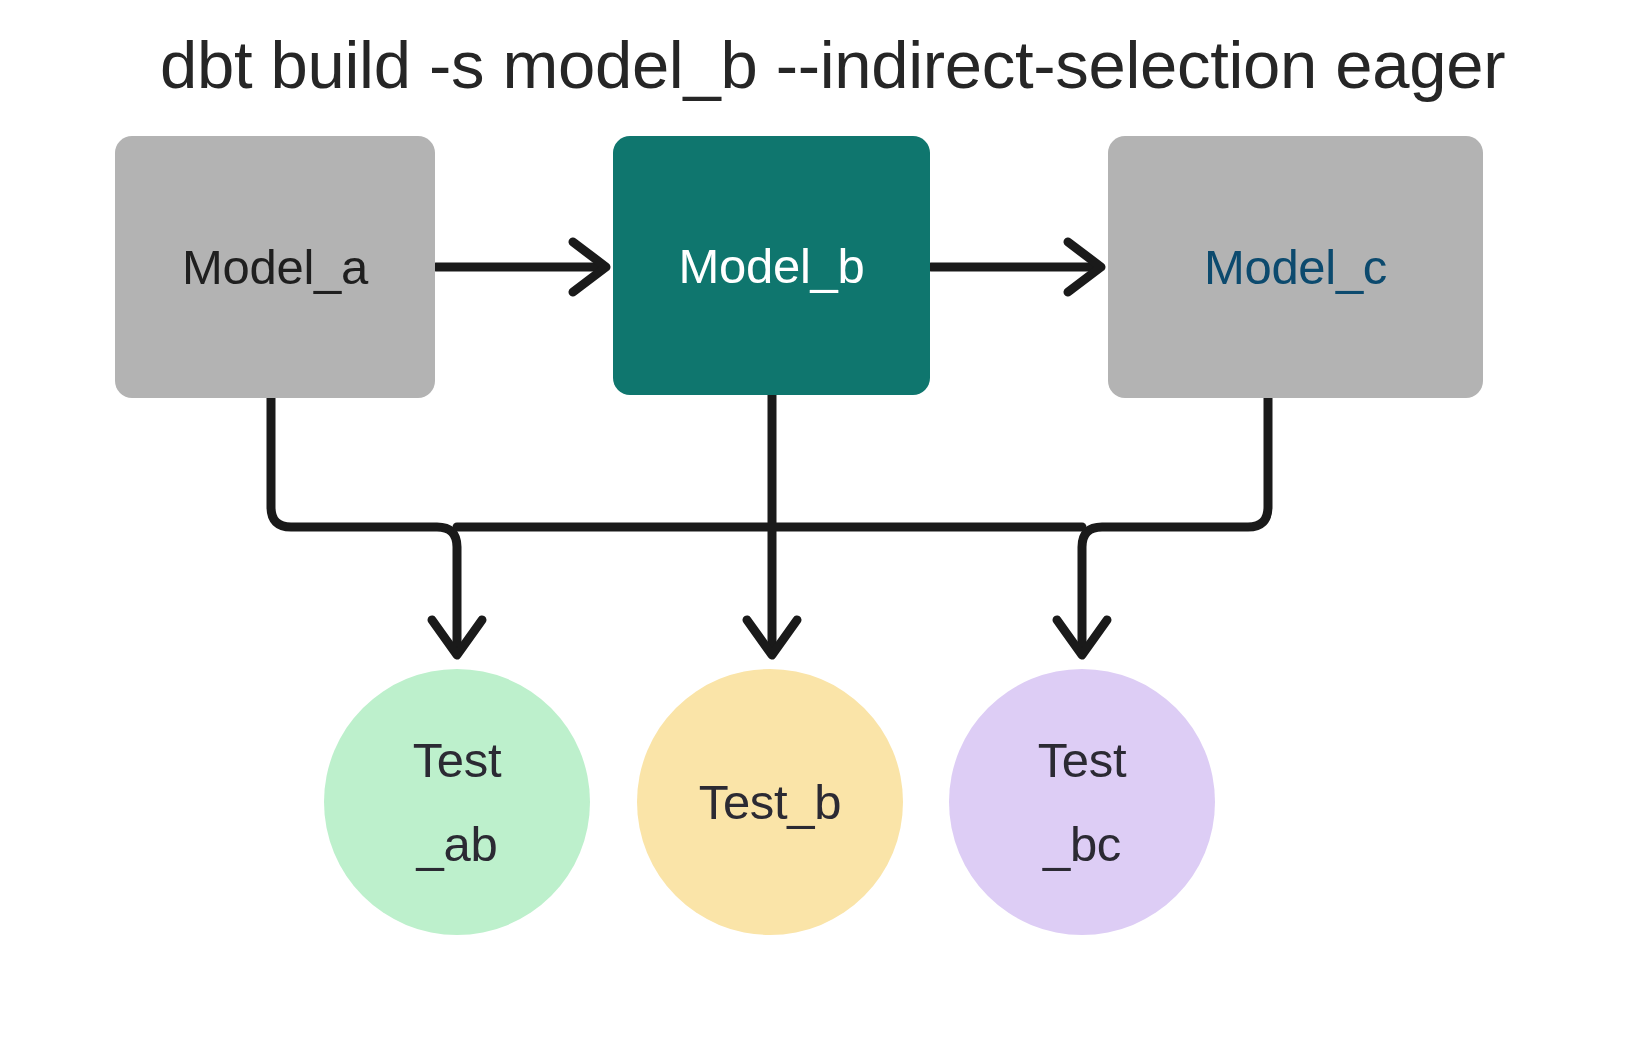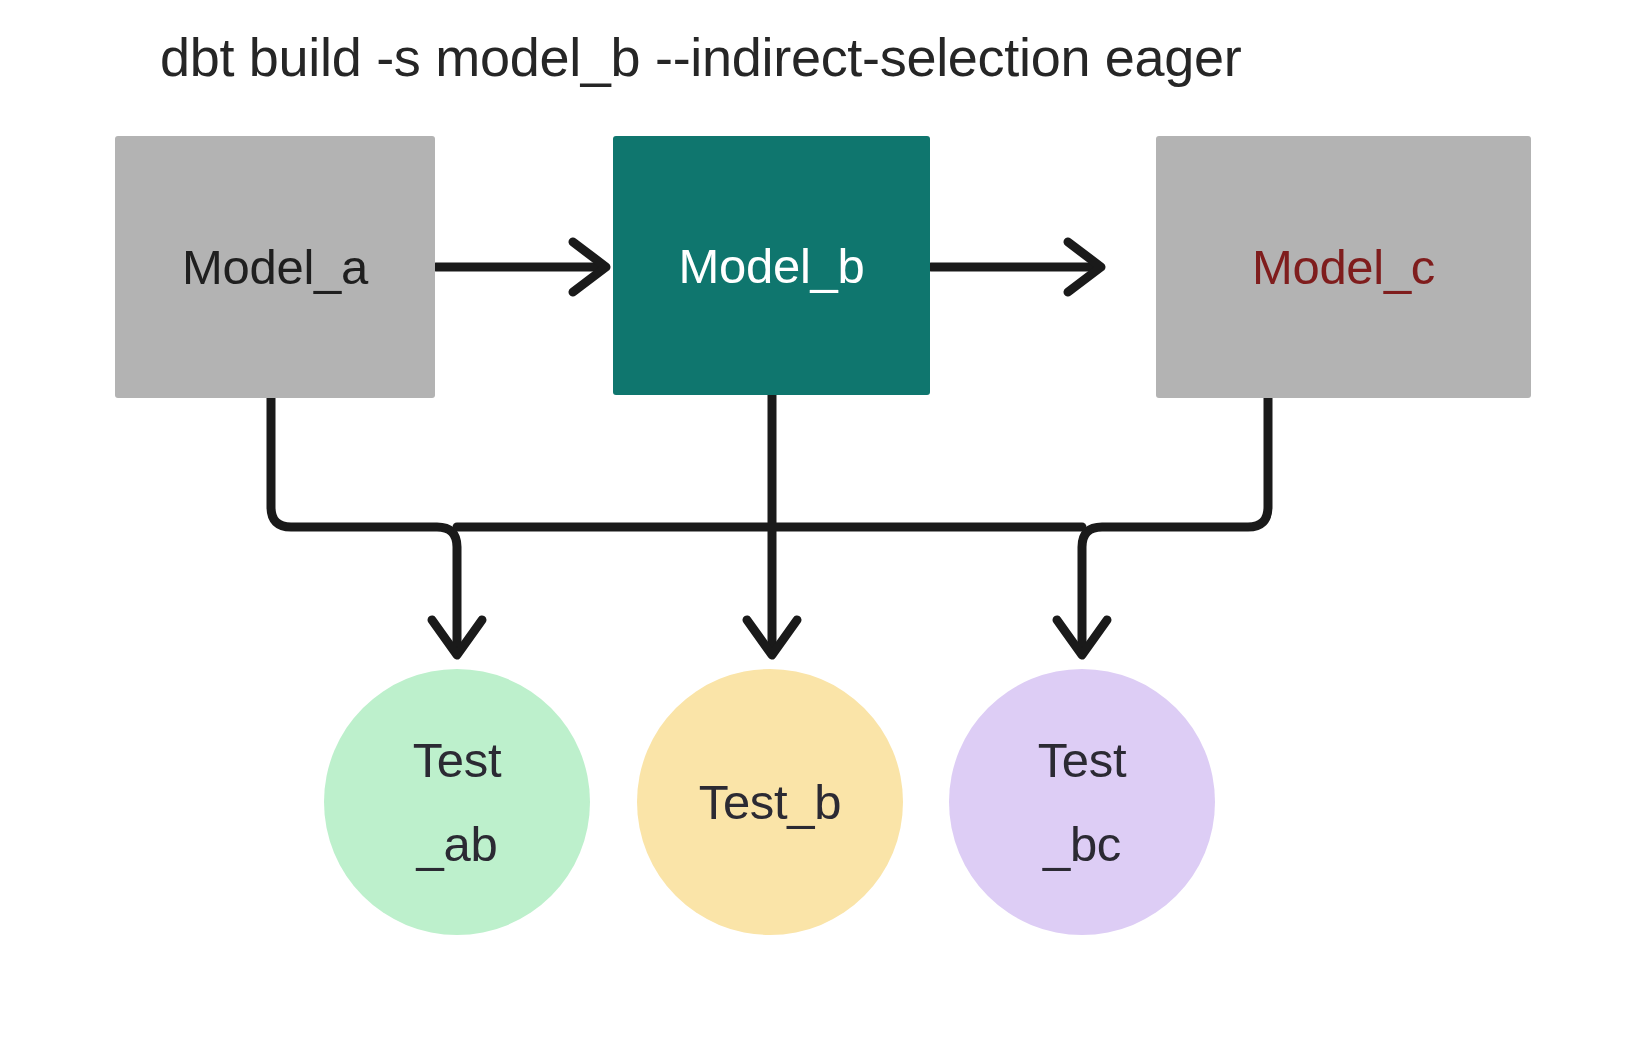--- a/index.html
+++ b/index.html
@@ -12,46 +12,46 @@
     width: 1630px;
     height: 1060px;
     background: #ffffff;
     overflow: hidden;
     font-family: "Liberation Sans", sans-serif;
   }
   #title {
     position: absolute;
     left: 160px;
     top: 28px;
-    font-size: 54px;
+    font-size: 67px;
     line-height: 1.1;
     color: #262626;
     white-space: nowrap;
     letter-spacing: -0.3px;
   }
   .model-box {
     position: absolute;
-    border-radius: 3px;
+    border-radius: 17px;
     display: flex;
     align-items: center;
     justify-content: center;
     font-size: 49px;
     letter-spacing: -0.3px;
   }
   #model-a {
     left: 115px;  top: 136px;  width: 320px;  height: 262px;
     background: #b3b3b3; color: #1f1f1f;
   }
   #model-b {
     left: 613px;  top: 136px;  width: 317px;  height: 259px;
     background: #0f766e; color: #ffffff;
   }
   #model-c {
     left: 1108px; top: 136px;  width: 375px; height: 262px;
-    background: #b3b3b3; color: #7f1d1d; margin-left: 48px;
+    background: #b3b3b3; color: #0c4a6e;
   }
   .test-circle {
     position: absolute;
     border-radius: 50%;
     display: flex;
     flex-direction: column;
     align-items: center;
     justify-content: center;
     font-size: 49px;
     line-height: 1.72;

